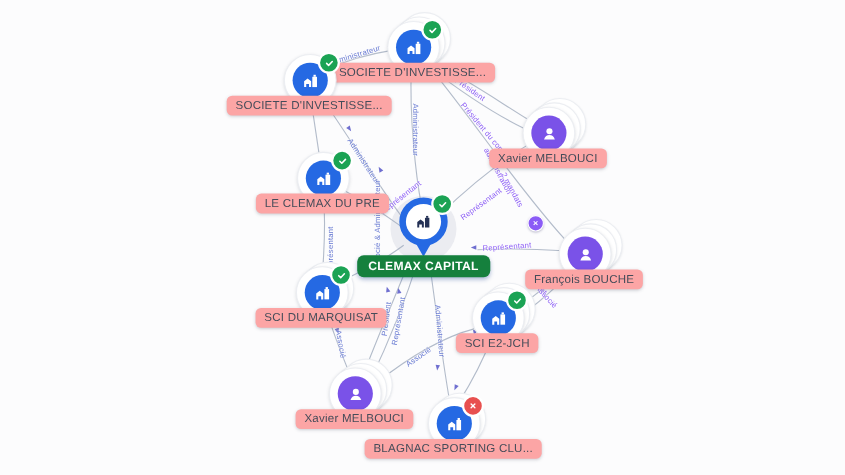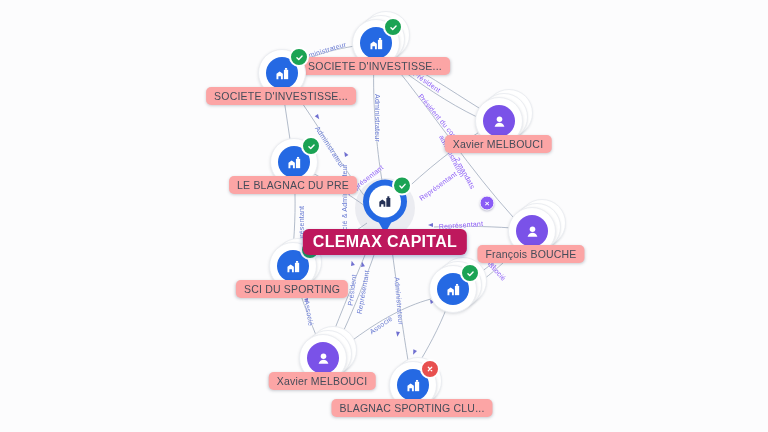--- a/index.html
+++ b/index.html
@@ -49,21 +49,21 @@
 
   
   .focus-node{position:absolute;z-index:5;width:46px;height:62px;transform:translate(-50%,-46%);}
   .pin-circle{position:absolute;left:1px;top:0;width:44px;height:44px;border-radius:50%;background:#2569e3;z-index:2;}
   .pin-tail{position:absolute;left:14px;top:38px;width:0;height:0;z-index:1;
             border-left:9px solid transparent;border-right:9px solid transparent;border-top:16px solid #2569e3;}
   .pin-inner{position:absolute;left:7px;top:6px;width:32px;height:32px;border-radius:50%;background:#fff;
              display:flex;align-items:center;justify-content:center;z-index:3;}
   .focus-node .status{top:-4px;right:-4px;z-index:4;}
   .chip-focus{position:absolute;z-index:6;transform:translate(-50%,-50%);white-space:nowrap;
-        background:#be185d;color:#fff;font-size:16px;font-weight:bold;letter-spacing:.3px;
+        background:#15803d;color:#fff;font-size:11px;font-weight:bold;letter-spacing:.3px;
         padding:4px 10px;border-radius:6px;box-shadow:0 2px 4px rgba(20,60,140,.35);}
 </style>
 </head>
 <body>
 
 <div class="stage">
 
   <div class="halo" style="left:385px;top:208px;"></div>
 
   <svg class="edges" width="768" height="432">
@@ -176,21 +176,21 @@
               <rect x="15.5" y="4.2" width="3" height="2.6"></rect>
             </g>
           </svg>
       </div>
       <div class="status green">
         <svg viewBox="0 0 14 14" width="9" height="9">
             <path d="M3 7.2 5.8 10 11 4.5" stroke="#fff" stroke-width="2.2" fill="none" stroke-linecap="round" stroke-linejoin="round"></path>
           </svg>
       </div>
     </div>
-    <div class="chip">LE BLAGNAC DU PRE</div>
+    <div class="chip">LE CLEMAX DU PRE</div>
   </div>
 
   <div class="node" style="left:498px;top:120px;">
     <div class="stack st2"></div>
     <div class="stack st1"></div>
     <div class="ring">
       <div class="dot person-bg">
         <svg viewBox="0 0 24 24" width="19" height="19">
             <g fill="#fff">
               <circle cx="12" cy="9.2" r="3.5"></circle>
@@ -249,21 +249,21 @@
               <rect x="15.5" y="4.2" width="3" height="2.6"></rect>
             </g>
           </svg>
       </div>
       <div class="status green">
         <svg viewBox="0 0 14 14" width="9" height="9">
             <path d="M3 7.2 5.8 10 11 4.5" stroke="#fff" stroke-width="2.2" fill="none" stroke-linecap="round" stroke-linejoin="round"></path>
           </svg>
       </div>
     </div>
-    <div class="chip">SCI DU SPORTING</div>
+    <div class="chip">SCI DU MARQUISAT</div>
   </div>
 
   <div class="node" style="left:452px;top:288px;">
     <div class="stack st2"></div>
     <div class="stack st1"></div>
     <div class="ring">
       <div class="dot company-bg">
         <svg viewBox="0 0 24 24" width="17" height="17">
             <g fill="#fff">
               <path d="M3.5 20v-7.5L8 9l4.5 3.5V20H9.8v-4H6.2v4z"></path>
@@ -271,20 +271,21 @@
               <rect x="15.5" y="4.2" width="3" height="2.6"></rect>
             </g>
           </svg>
       </div>
       <div class="status green">
         <svg viewBox="0 0 14 14" width="9" height="9">
             <path d="M3 7.2 5.8 10 11 4.5" stroke="#fff" stroke-width="2.2" fill="none" stroke-linecap="round" stroke-linejoin="round"></path>
           </svg>
       </div>
     </div>
+    <div class="chip">SCI E2-JCH</div>
   </div>
 
   <div class="node" style="left:322px;top:357px;">
     <div class="stack st2"></div>
     <div class="stack st1"></div>
     <div class="ring">
       <div class="dot person-bg">
         <svg viewBox="0 0 24 24" width="19" height="19">
             <g fill="#fff">
               <circle cx="12" cy="9.2" r="3.5"></circle>

